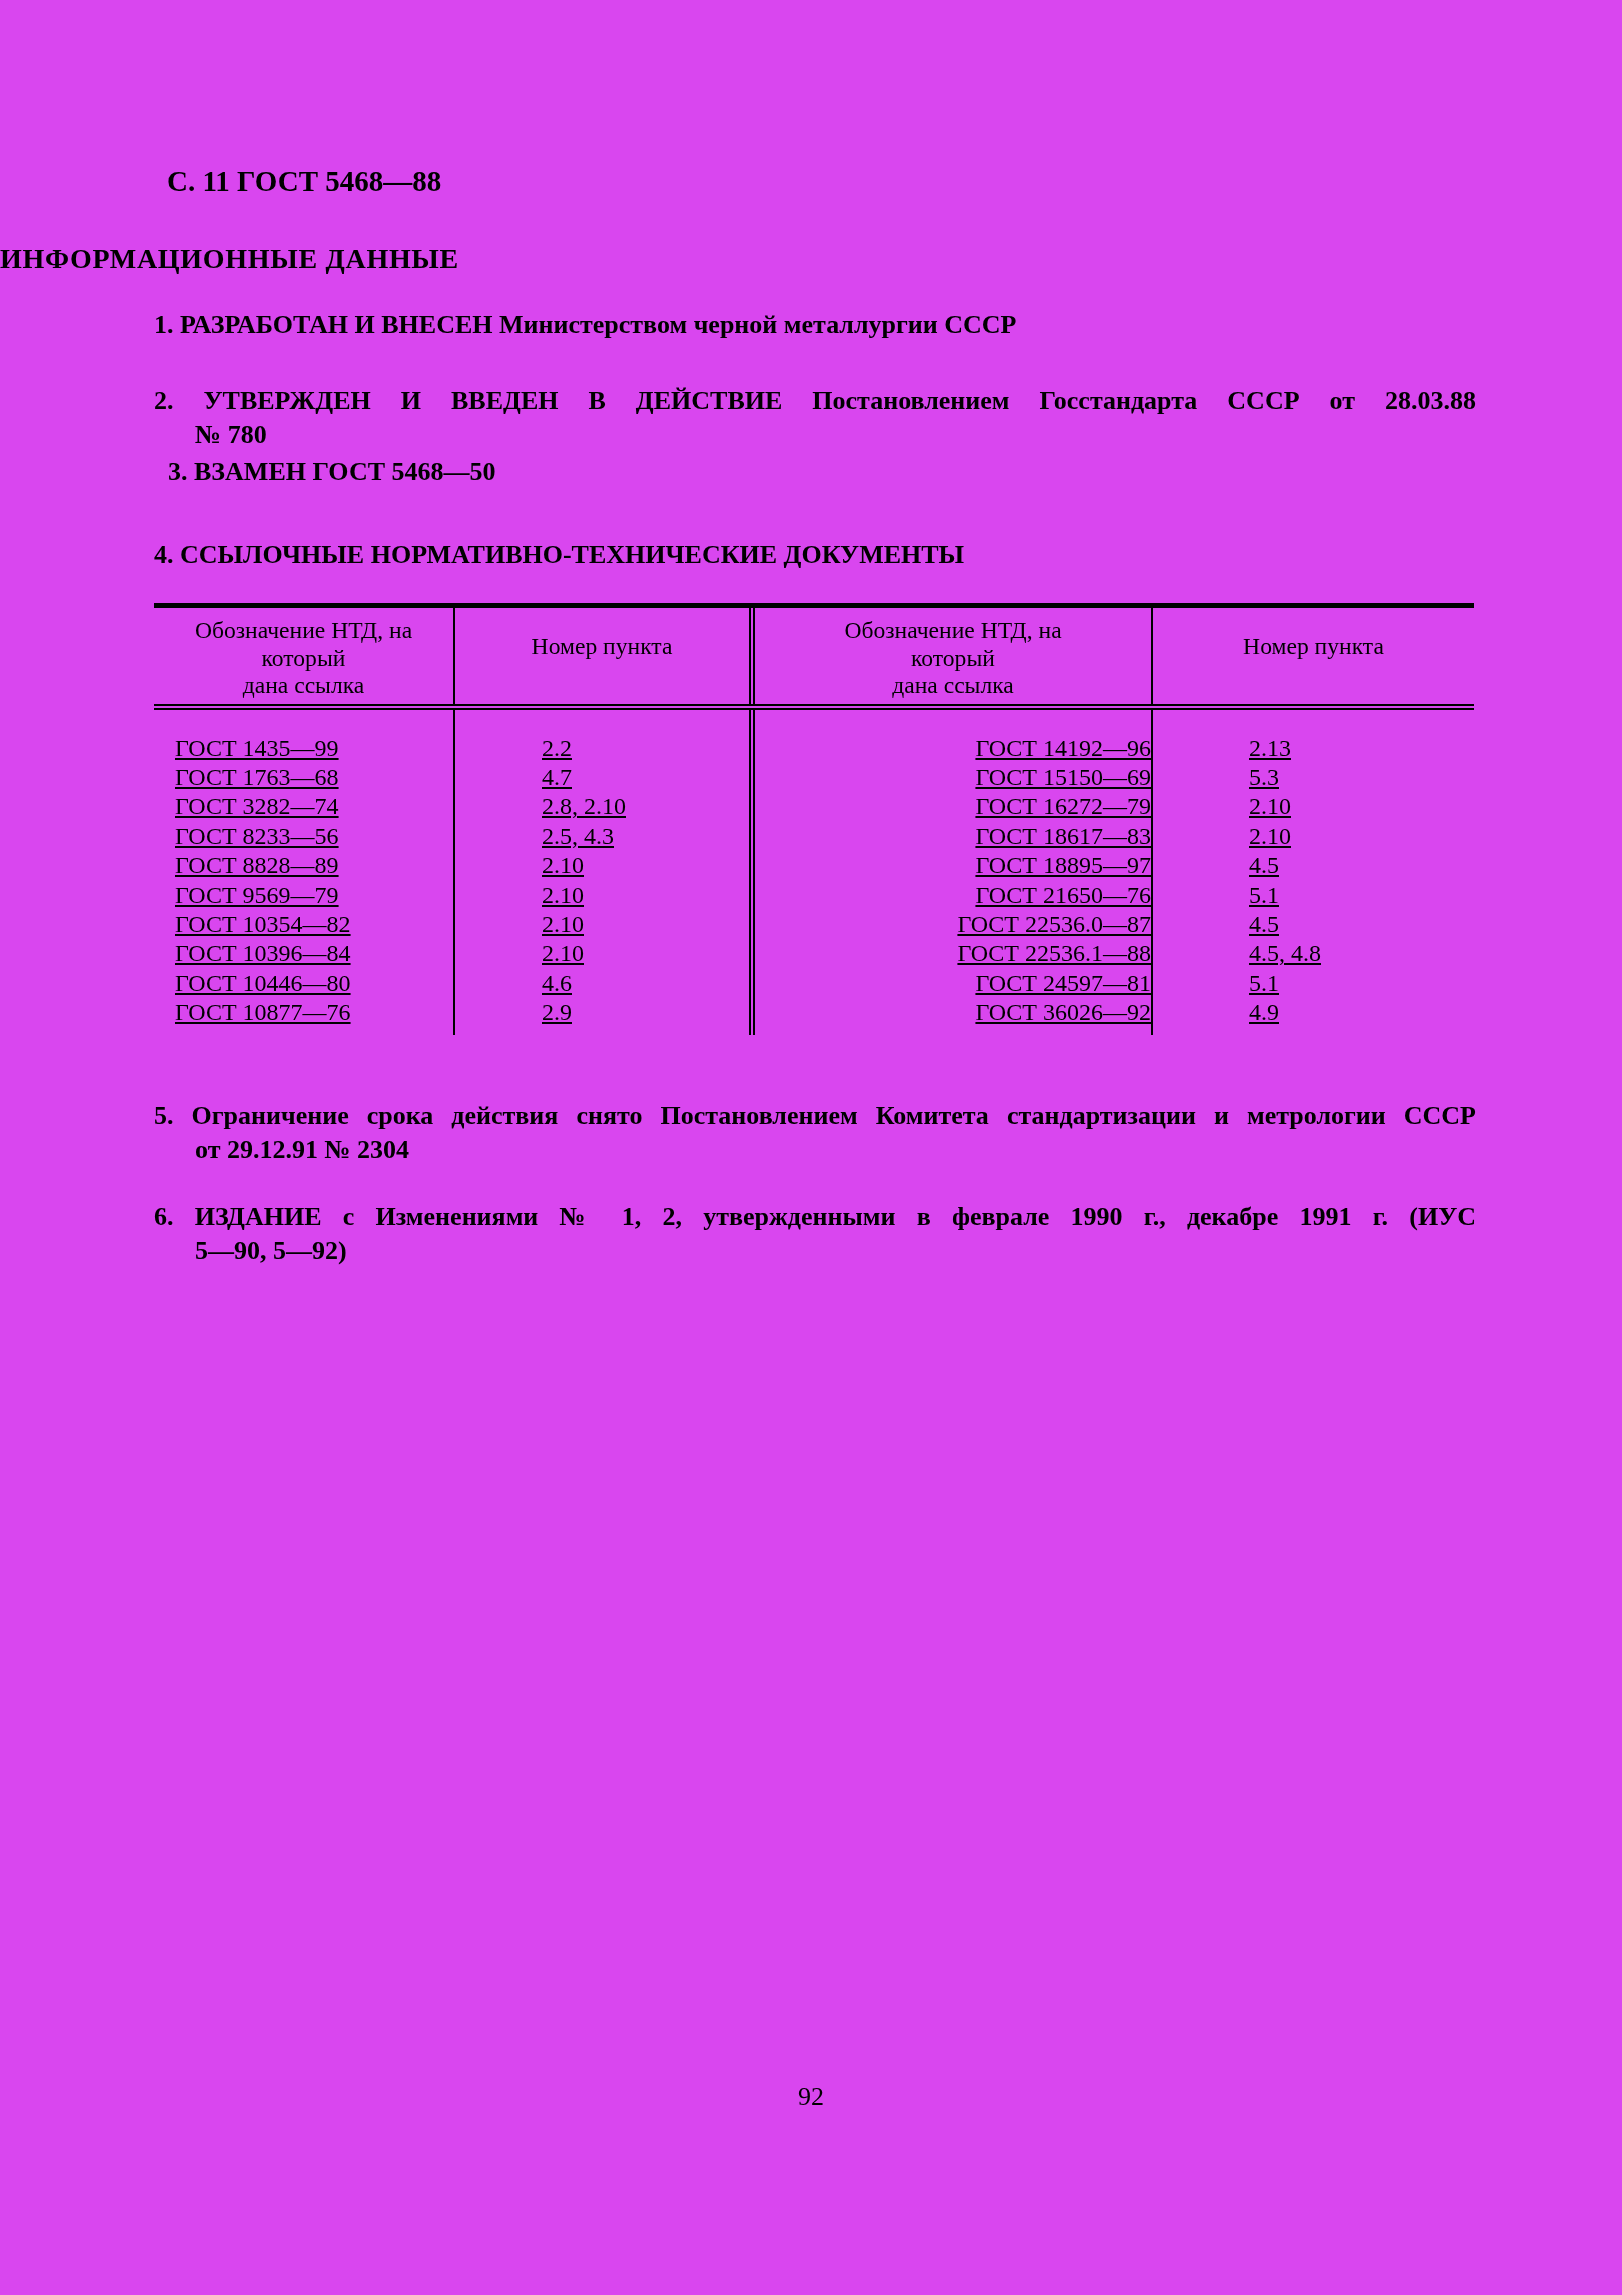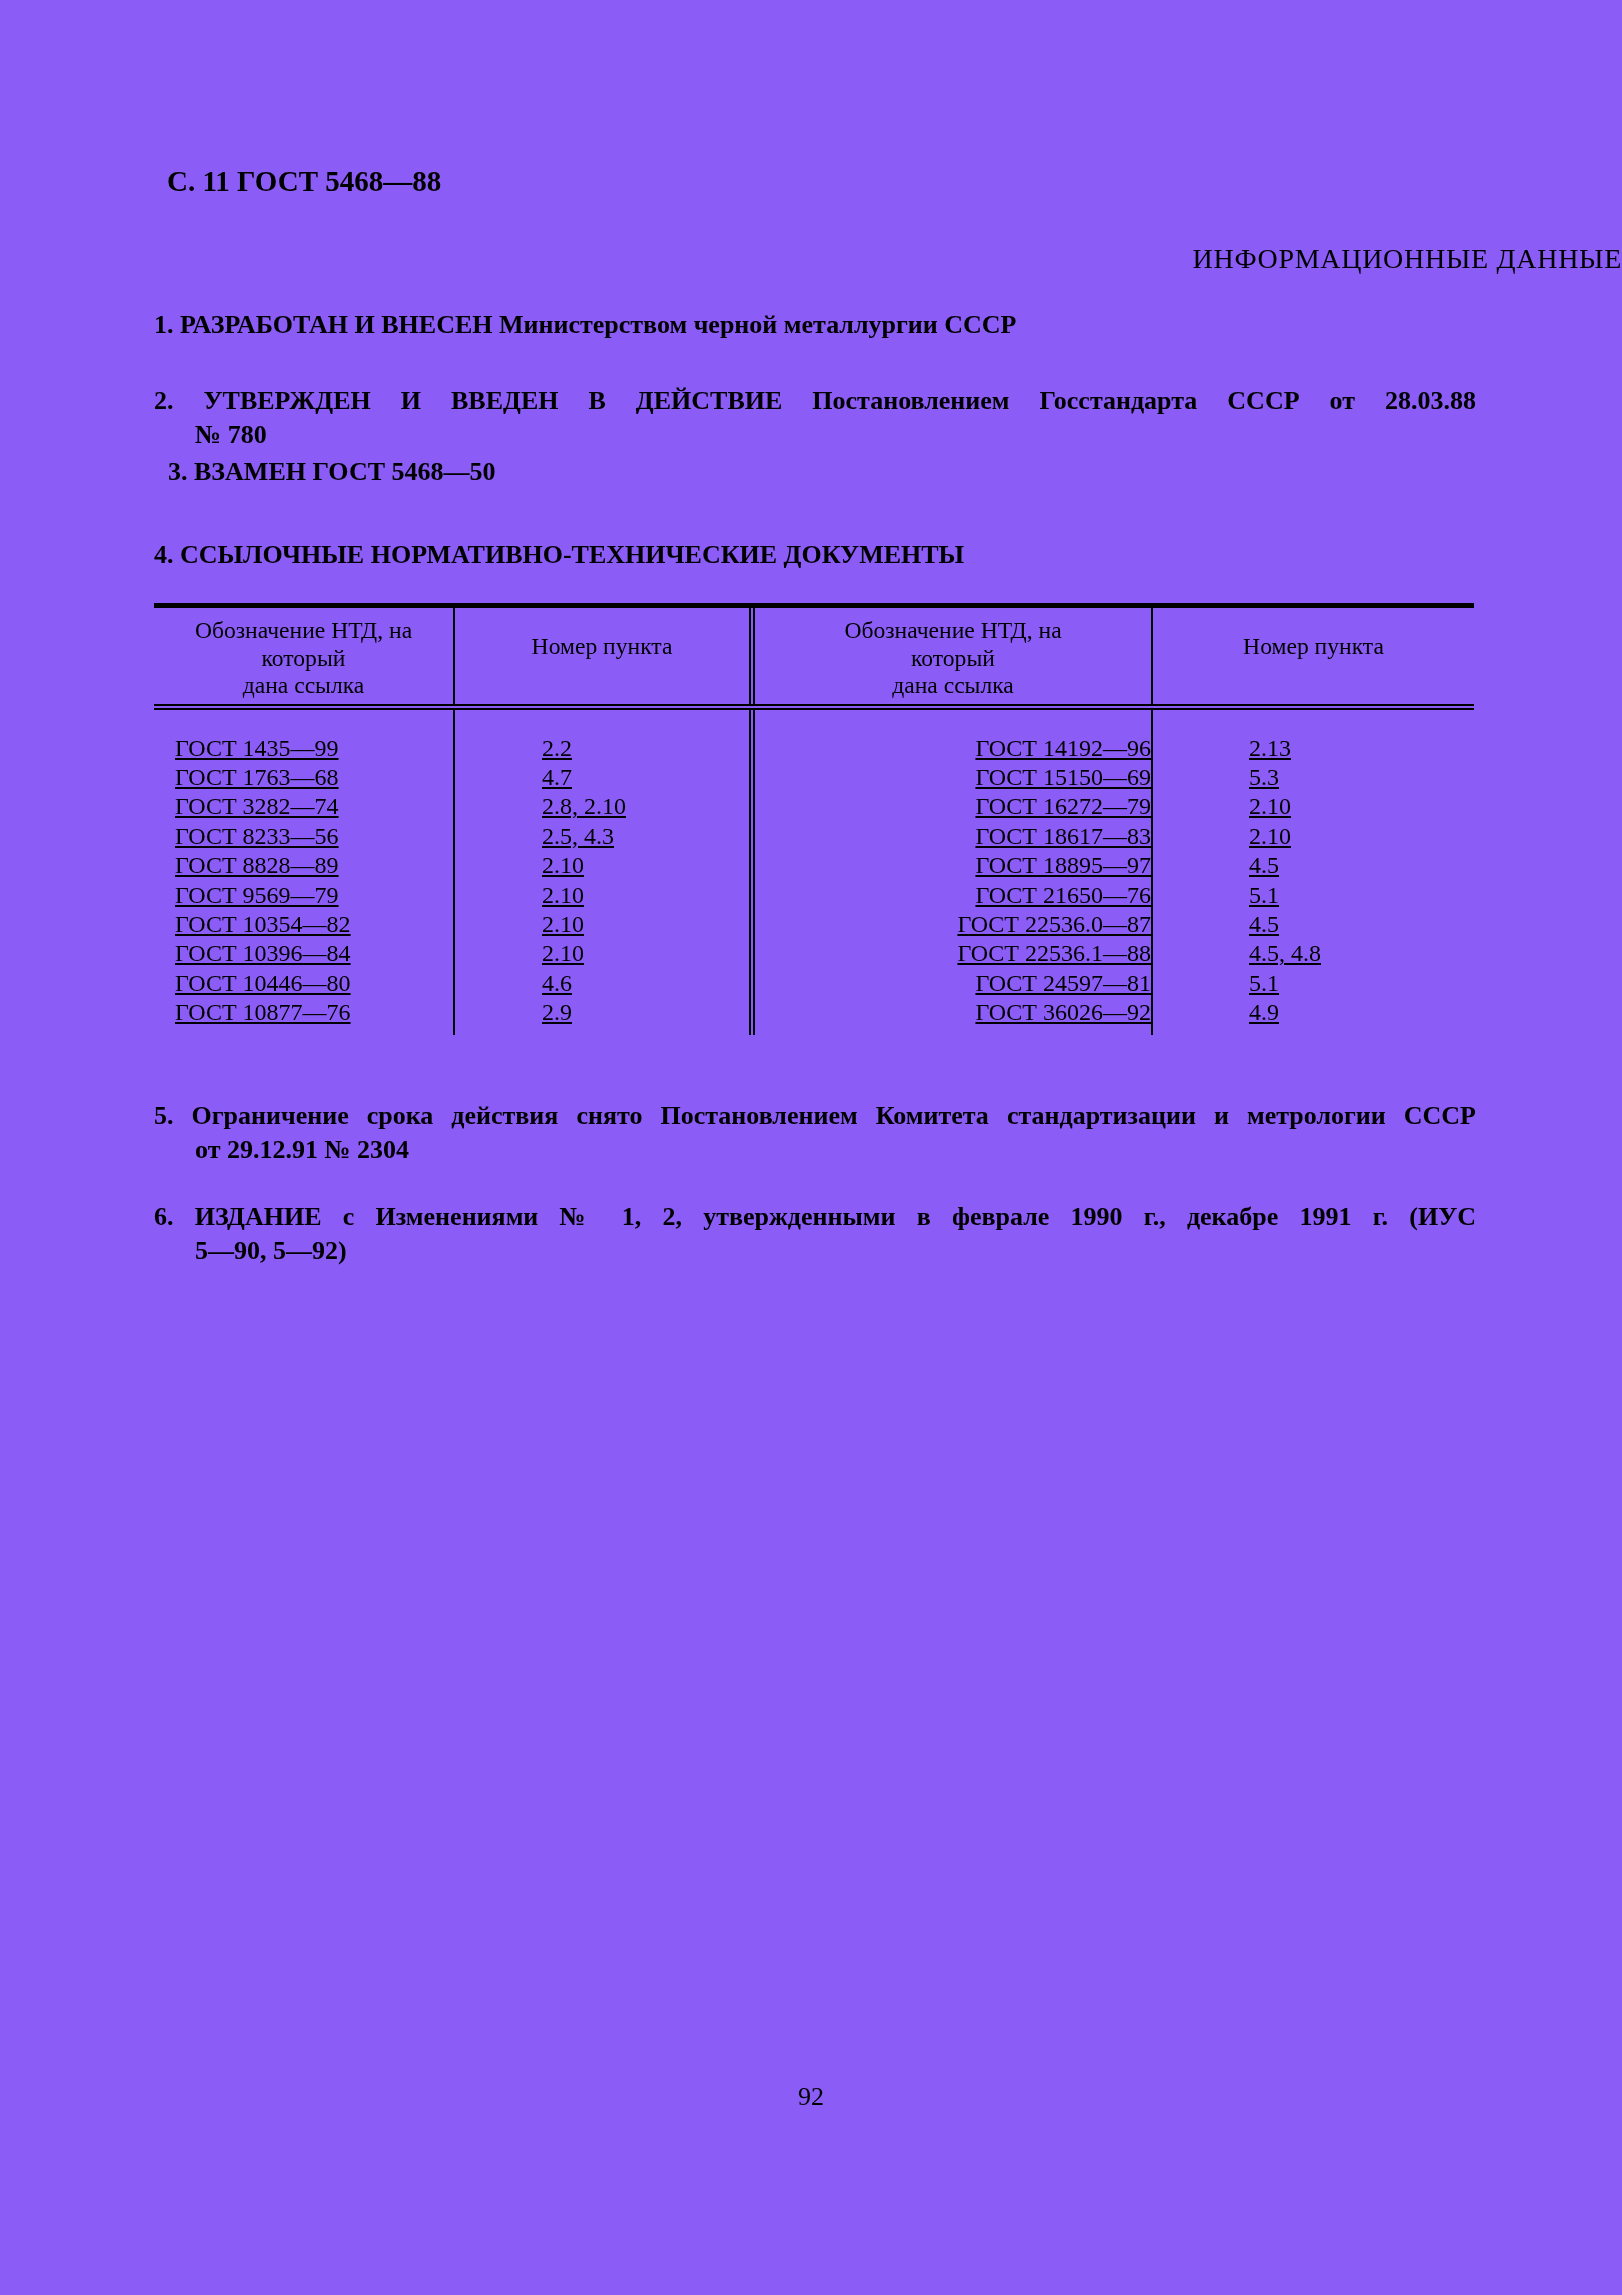--- a/index.html
+++ b/index.html
@@ -1,30 +1,30 @@
 <!DOCTYPE html>
 <html lang="ru" style="font-size:10.5px"><head>
 <meta charset="utf-8">
 <style>
   html,body{margin:0;padding:0;background:#777;}
   .page{
     position:relative;
     width:1622px;height:2295px;
     margin:0 auto;
-    background:#8b5cf6;
+    background:#d946ef;
     color:#000;
     font-family:"Liberation Serif","DejaVu Serif",serif;
   }
   .doc-header{
     position:absolute;left:167px;top:165px;
     font-size:29px;font-weight:bold;white-space:nowrap;
   }
   .doc-title{
     position:absolute;left:0;top:243px;width:100%;
-    text-align:right;font-size:28px;font-weight:normal;letter-spacing:0.7px;
+    text-align:left;font-size:28px;font-weight:bold;letter-spacing:0.7px;
   }
   .item{
     position:absolute;left:154px;width:1322px;
     font-size:26px;font-weight:bold;line-height:34px;
   }
   .item .l-just{text-align:justify;text-align-last:justify;}
   .item .l-cont{padding-left:41px;}
   .i1{top:308px;} .i2{top:384px;} .i3{top:455px;margin-left:14px;} .i4{top:538px;}
   .i5{top:1099px;} .i6{top:1200px;}
 

